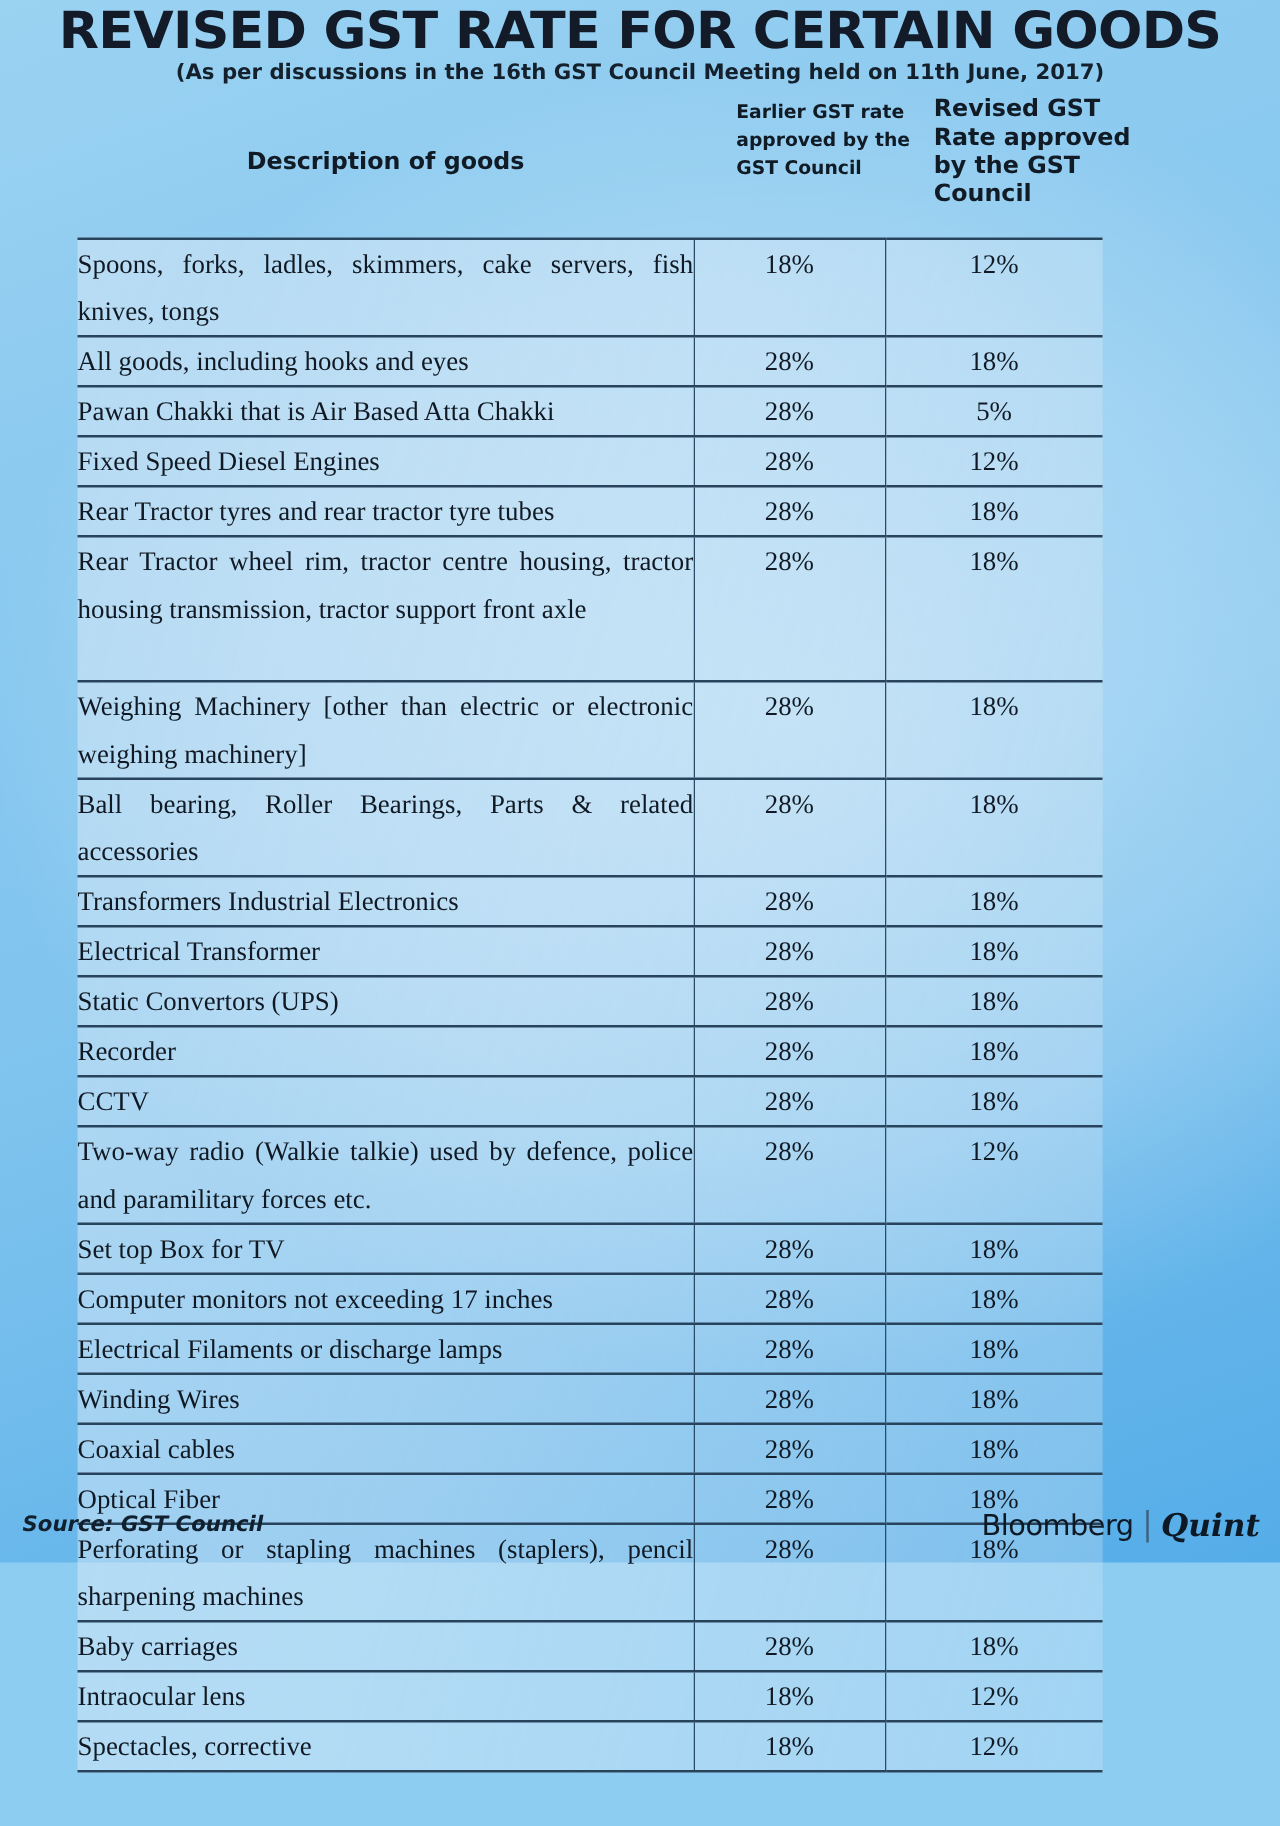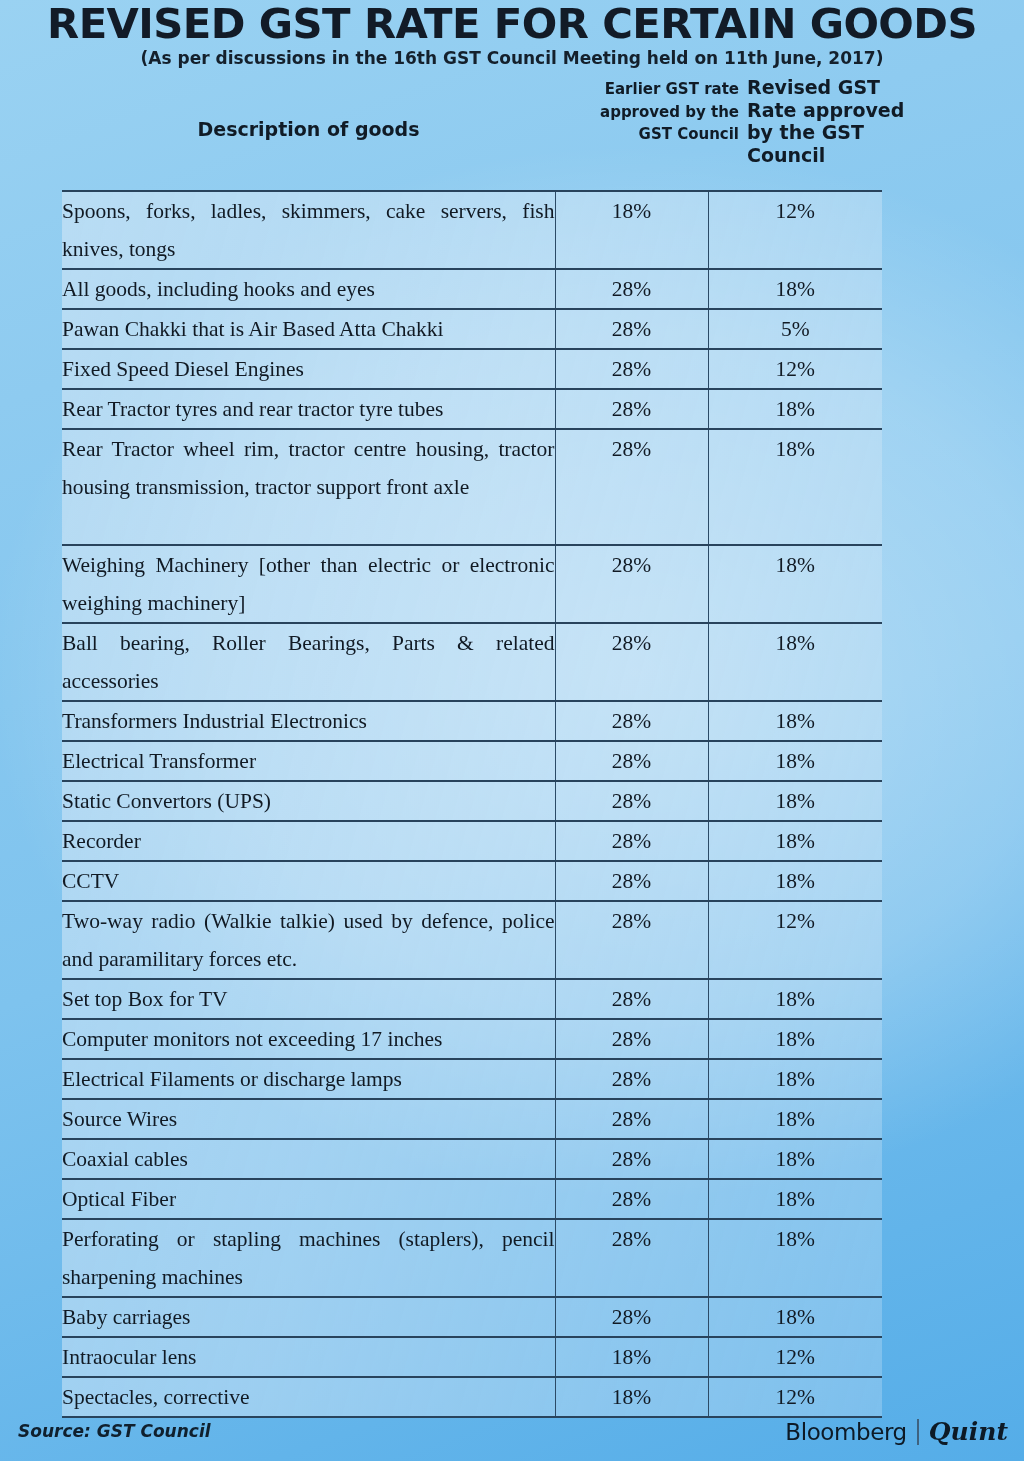--- a/index.html
+++ b/index.html
@@ -10,21 +10,21 @@
   body {
     width: 1024px;
     height: 1461px;
     font-family: "Liberation Sans", sans-serif;
     background: #8ecdf2;
     overflow: hidden;
   }
   #page {
     position: relative;
     width: 1024px;
-    height: 1461px;
+    height: 1250px;
     box-sizing: border-box;
     
     background:
       radial-gradient(ellipse 760px 620px at 62% 46%, rgba(255,255,255,0.42) 0%, rgba(255,255,255,0.22) 55%, rgba(255,255,255,0.0) 85%),
       linear-gradient(160deg, #9ad2f2 0%, #8ecbf0 22%, #7ec3ee 55%, #62b4ea 85%, #55ade8 100%);
   }
 
   
   .head-wrap {
     position: absolute;
@@ -75,21 +75,21 @@
   .ch-earlier {
     position: absolute;
     left: 527px;
     top: 0;
     width: 150px;
     font-family: "DejaVu Sans", sans-serif;
     font-weight: 700;
     font-size: 15px;
     line-height: 22.5px;
     color: #101b26;
-    text-align: right;
+    text-align: left;
   }
   .ch-revised {
     position: absolute;
     left: 685px;
     top: -2px;
     width: 170px;
     font-family: "DejaVu Sans", sans-serif;
     font-weight: 700;
     font-size: 19px;
     line-height: 22.5px;
@@ -298,21 +298,21 @@
             <td class="desc one">Computer monitors not exceeding 17 inches</td>
             <td class="rate cell-old">28%</td>
             <td class="rate cell-new">18%</td>
           </tr>
           <tr>
             <td class="desc one">Electrical Filaments or discharge lamps</td>
             <td class="rate cell-old">28%</td>
             <td class="rate cell-new">18%</td>
           </tr>
           <tr>
-            <td class="desc one">Source Wires</td>
+            <td class="desc one">Winding Wires</td>
             <td class="rate cell-old">28%</td>
             <td class="rate cell-new">18%</td>
           </tr>
           <tr>
             <td class="desc one">Coaxial cables</td>
             <td class="rate cell-old">28%</td>
             <td class="rate cell-new">18%</td>
           </tr>
           <tr>
             <td class="desc one">Optical Fiber</td>

